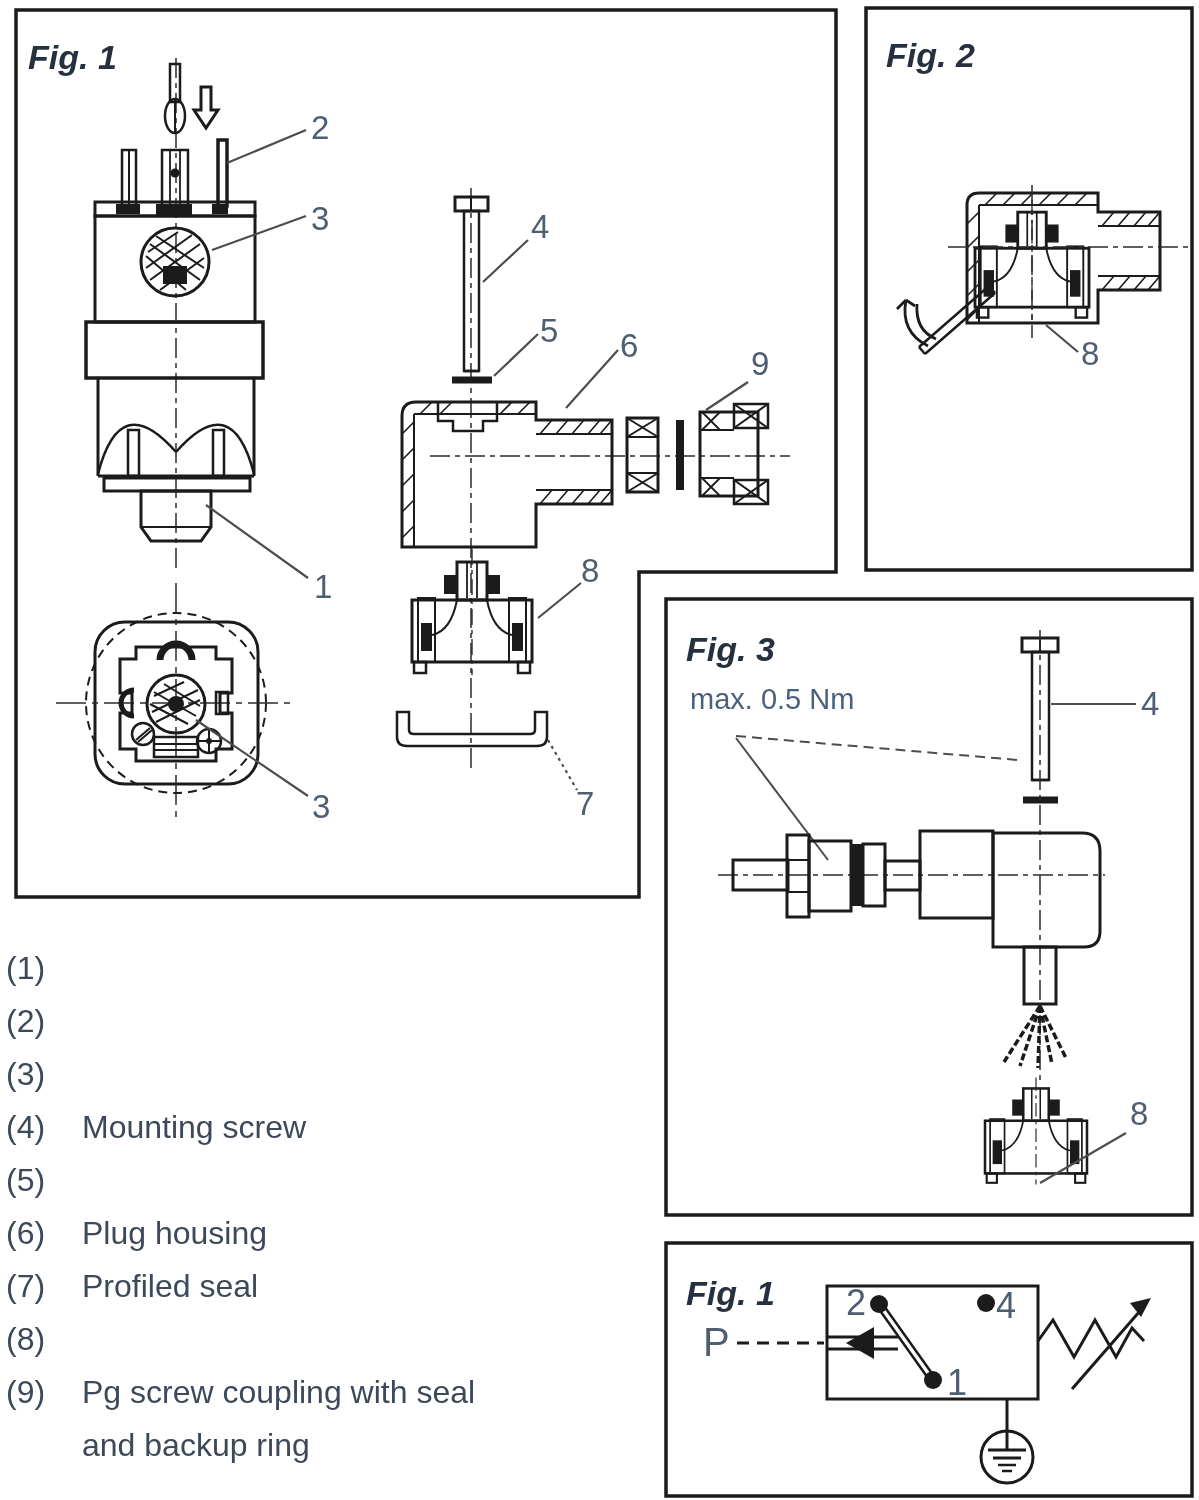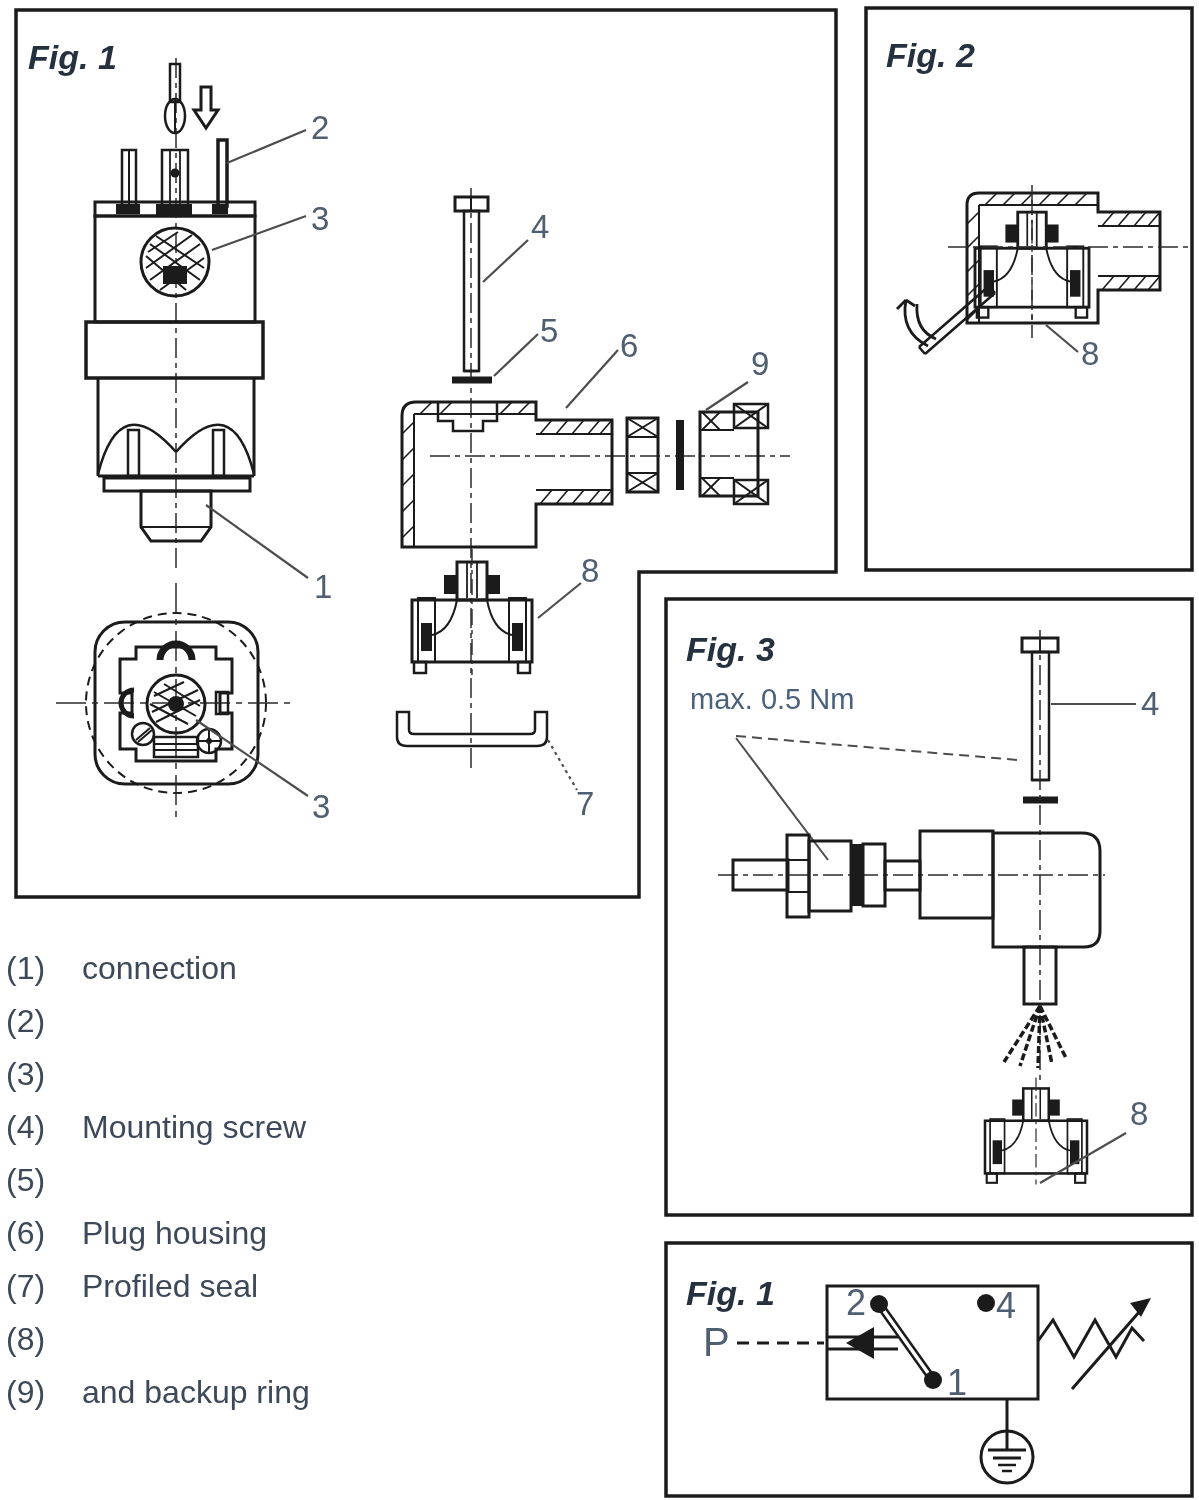--- a/index.html
+++ b/index.html
@@ -354,21 +354,20 @@
 
 <span class="abs port" style="left:703px;top:1322px">P</span>
 <span class="abs term" style="left:846px;top:1285px">2</span>
 <span class="abs term" style="left:996px;top:1288px">4</span>
 <span class="abs term" style="left:947px;top:1365px">1</span>
 
 <div id="legend">
   <div class="lg-row">
     <span class="lg-num">(1)</span>
     <span class="lg-label">
-        <span class="lg-line">connection</span>
       </span>
   </div>
   <div class="lg-row">
     <span class="lg-num">(2)</span>
   </div>
   <div class="lg-row">
     <span class="lg-num">(3)</span>
   </div>
   <div class="lg-row">
     <span class="lg-num">(4)</span>
@@ -390,16 +389,17 @@
     <span class="lg-label">
         <span class="lg-line">Profiled seal</span>
       </span>
   </div>
   <div class="lg-row">
     <span class="lg-num">(8)</span>
   </div>
   <div class="lg-row">
     <span class="lg-num">(9)</span>
     <span class="lg-label">
+        <span class="lg-line">Pg screw coupling with seal</span>
         <span class="lg-line">and backup ring</span>
       </span>
   </div>
 </div>
 
 </body></html>

